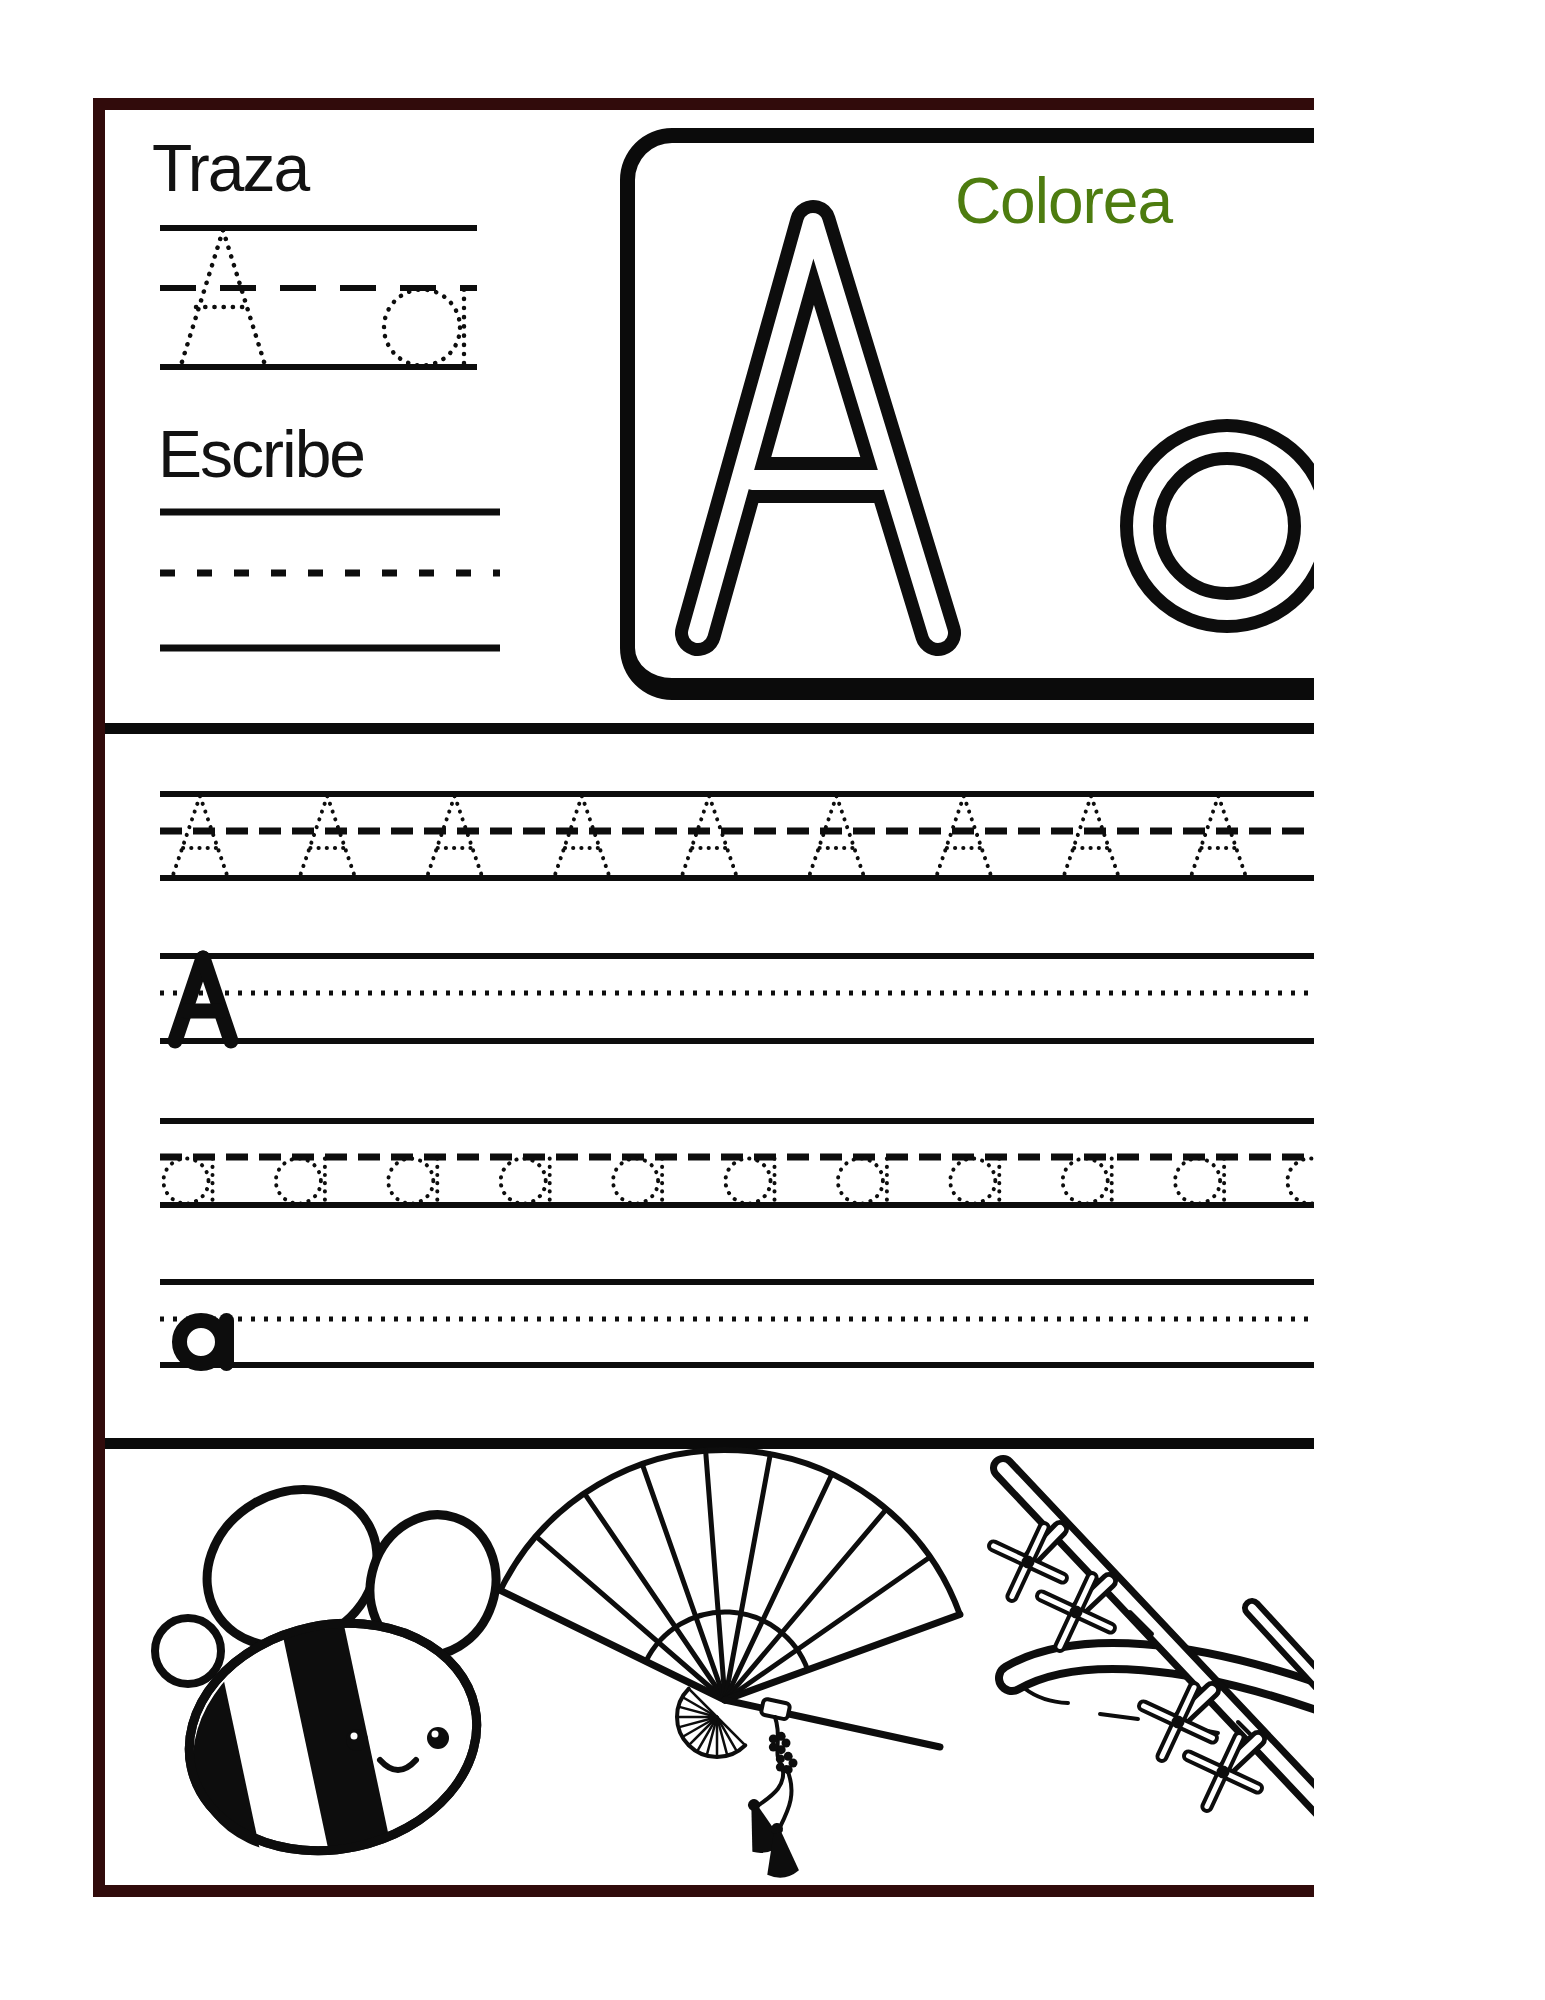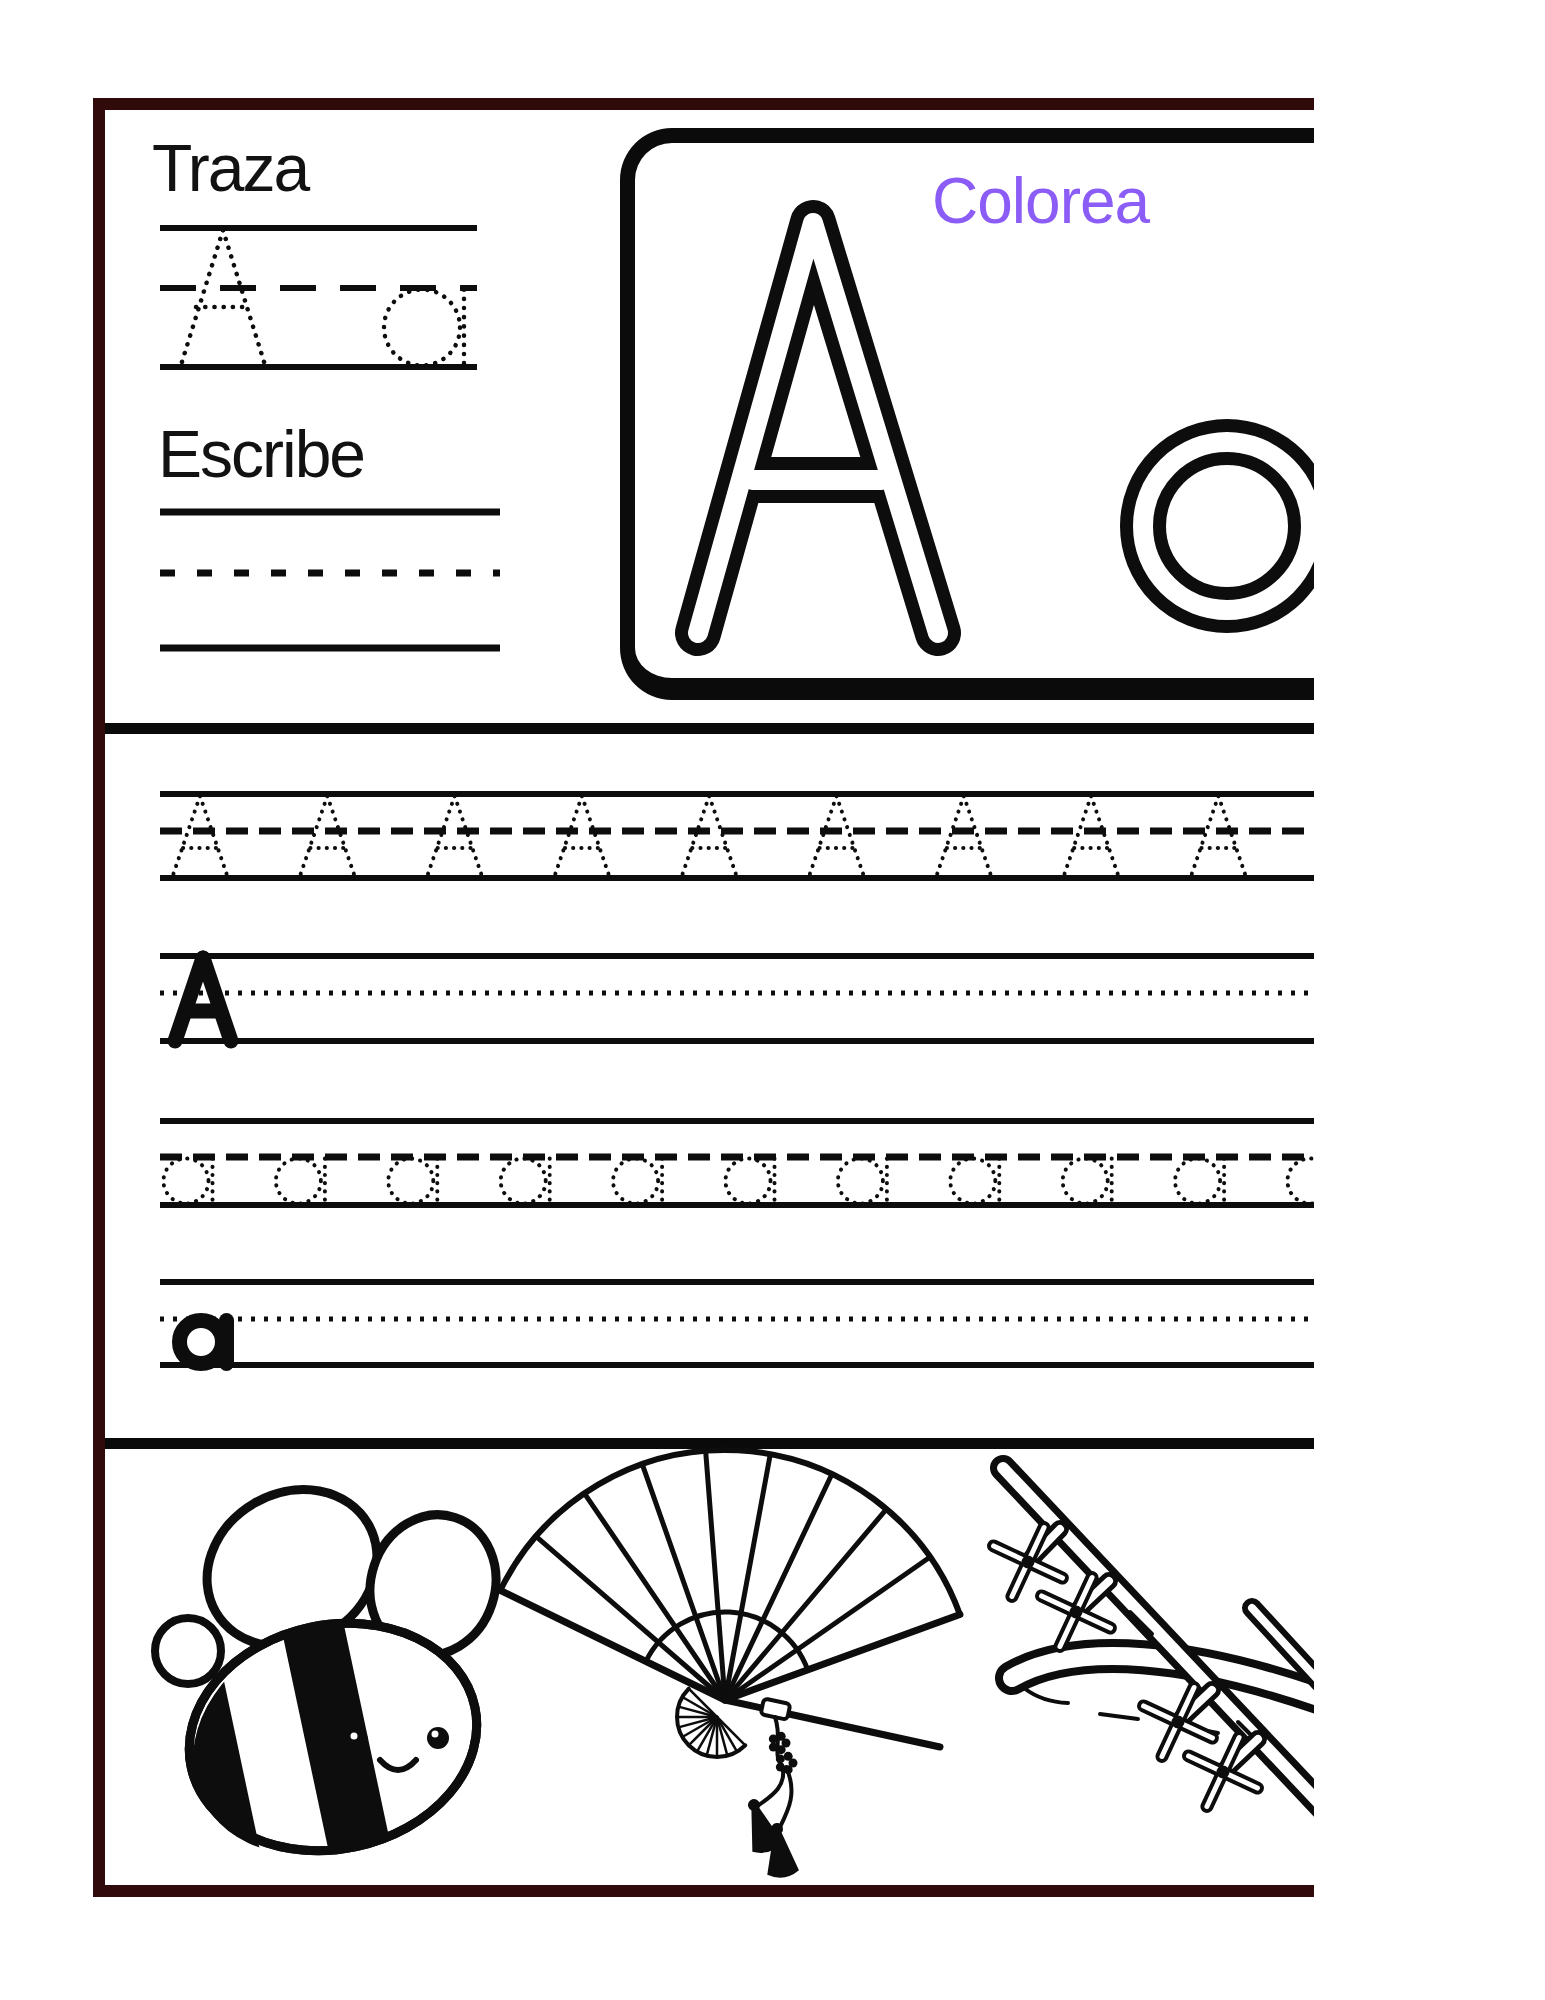--- a/index.html
+++ b/index.html
@@ -7,22 +7,22 @@
         font-family:Liberation Sans, sans-serif;overflow:hidden;}
   .frame{position:absolute;left:93px;top:98px;width:1352px;height:1799px;
          box-sizing:border-box;border:12px solid #310b0b;}
   .heading{position:absolute;color:#121212;font-size:66px;letter-spacing:-2px;
            line-height:1;white-space:nowrap;}
   #traza-heading{left:152px;top:135px;}
   #escribe-heading{left:158px;top:421px;text-align:right;}
   .colorea-box{position:absolute;left:620px;top:128px;width:780px;height:572px;
                box-sizing:border-box;border:15px solid #0b0b0b;
                border-bottom-width:22px;border-radius:52px;background:#ffffff;}
-  #colorea-heading{position:absolute;left:932px;top:169px;width:240px;text-align:left;
-                   font-size:64px;letter-spacing:-1px;color:#8b5cf6;line-height:1;}
+  #colorea-heading{position:absolute;left:932px;top:169px;width:240px;text-align:right;
+                   font-size:64px;letter-spacing:-1px;color:#4d7c0f;line-height:1;}
   .divider{position:absolute;left:105px;width:1328px;height:11px;background:#0a0a0a;}
   #divider-1{top:723px;}
   #divider-2{top:1438px;}
   svg{position:absolute;overflow:visible;}
   #practice-lines{left:90px;top:190px;}
   #big-letters{left:620px;top:128px;}
   #trace-rows{left:90px;top:735px;}
   #bee-picture{left:100px;top:1455px;}
   #fan-picture{left:470px;top:1445px;}
   #plane-picture{left:980px;top:1450px;}

